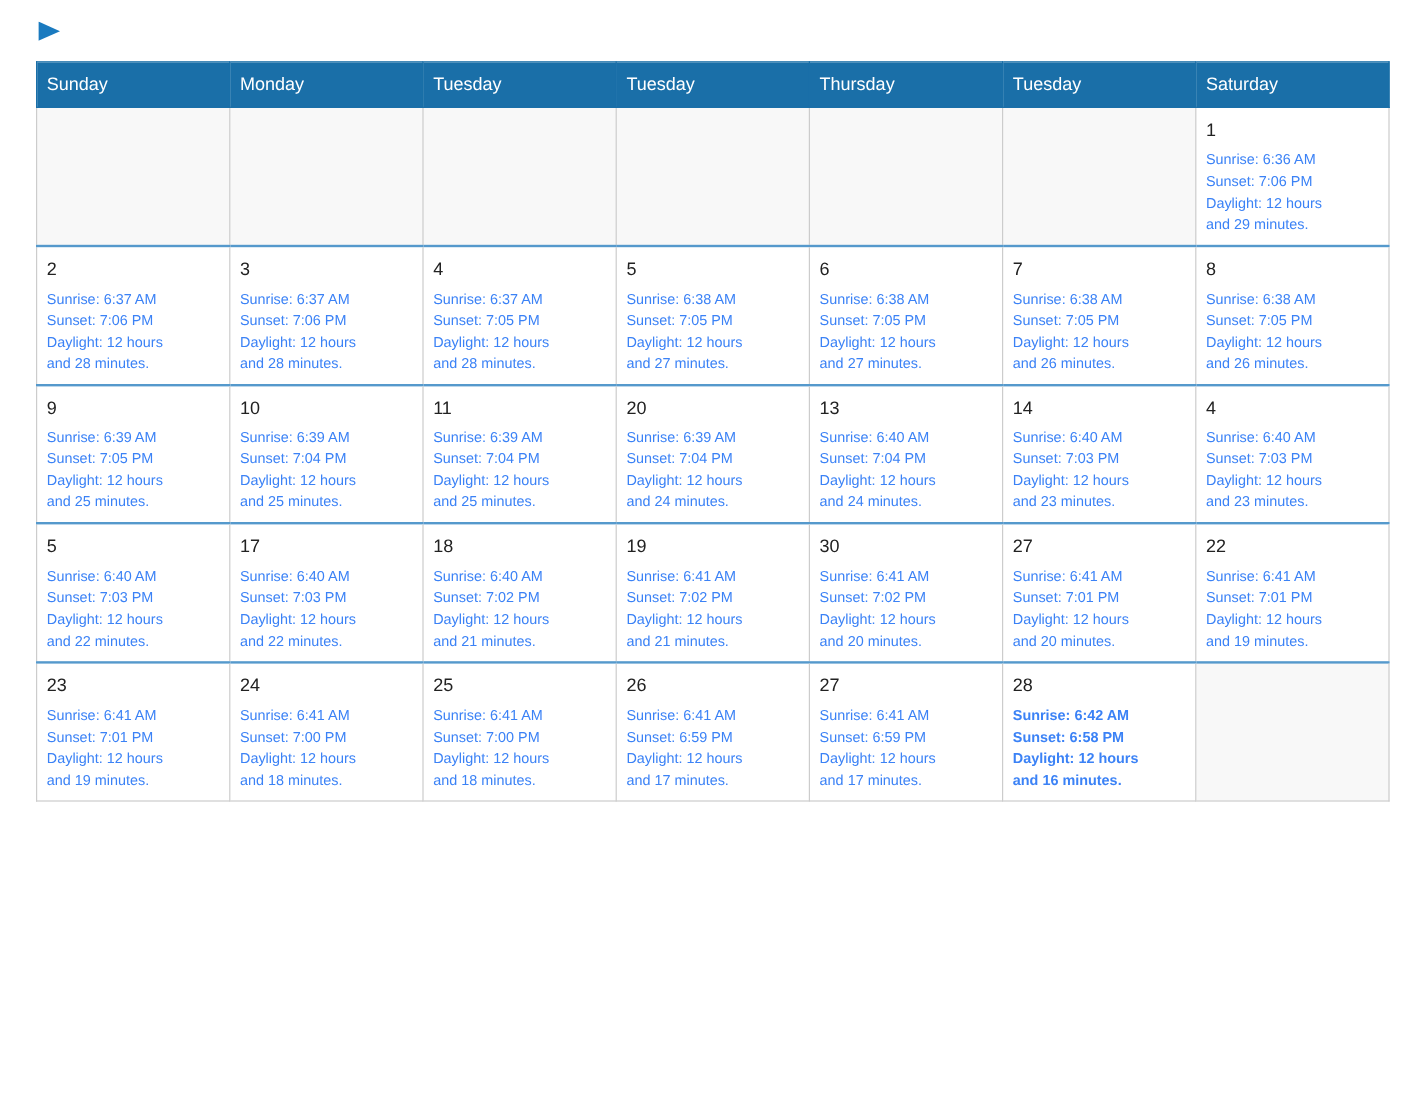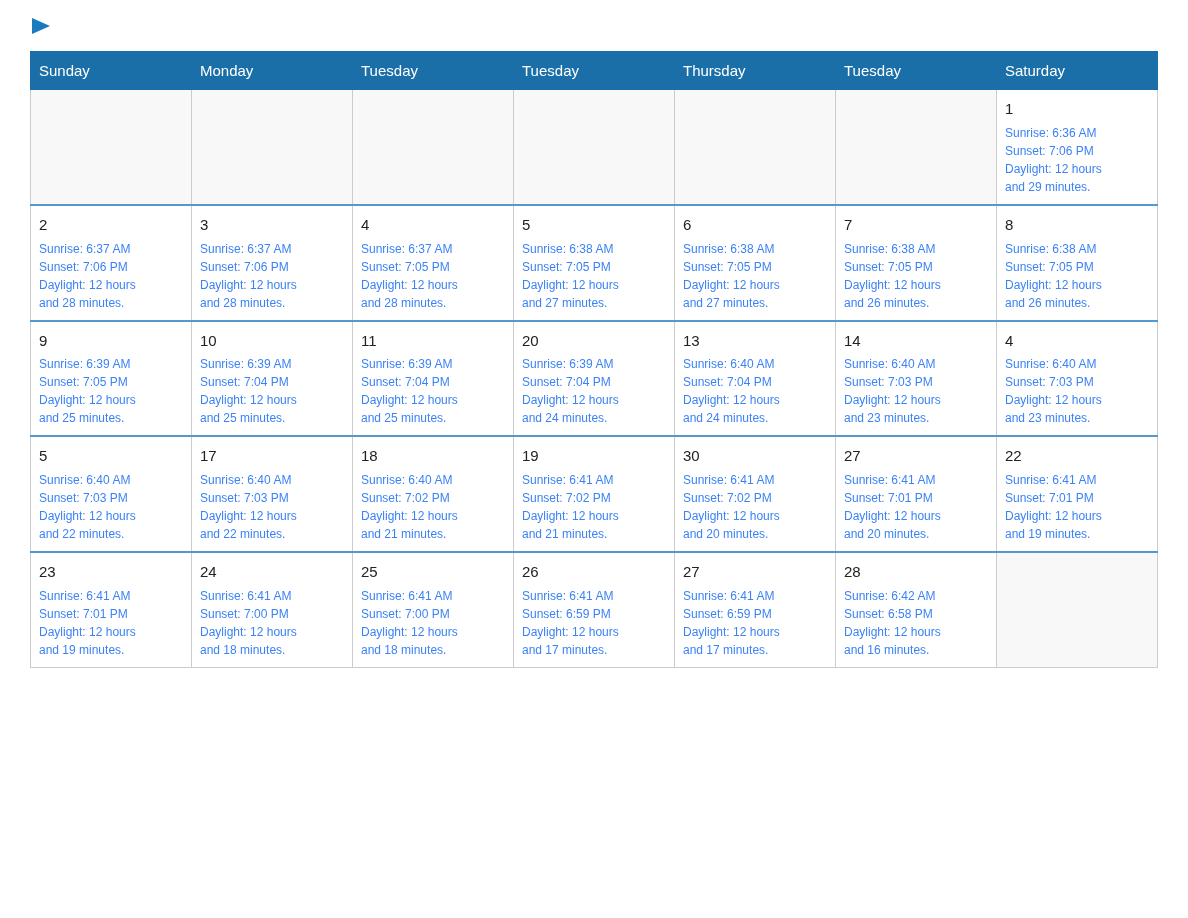--- a/index.html
+++ b/index.html
@@ -337,21 +337,21 @@
         </td>
         <td>
           <span class="day-number">27</span>
           <div class="day-info" style="white-space: pre-line;">Sunrise: 6:41 AM
 Sunset: 6:59 PM
 Daylight: 12 hours
 and 17 minutes.</div>
         </td>
         <td>
           <span class="day-number">28</span>
-          <div class="day-info" style="white-space: pre-line;">Sunrise: 6:42 AM
+          <div class="day-info" style="white-space: pre-line; font-weight: bold;">Sunrise: 6:42 AM
 Sunset: 6:58 PM
 Daylight: 12 hours
 and 16 minutes.</div>
         </td>
         <td class="empty"></td>
       </tr>
     </tbody>
 </table>
 
 </body></html>

